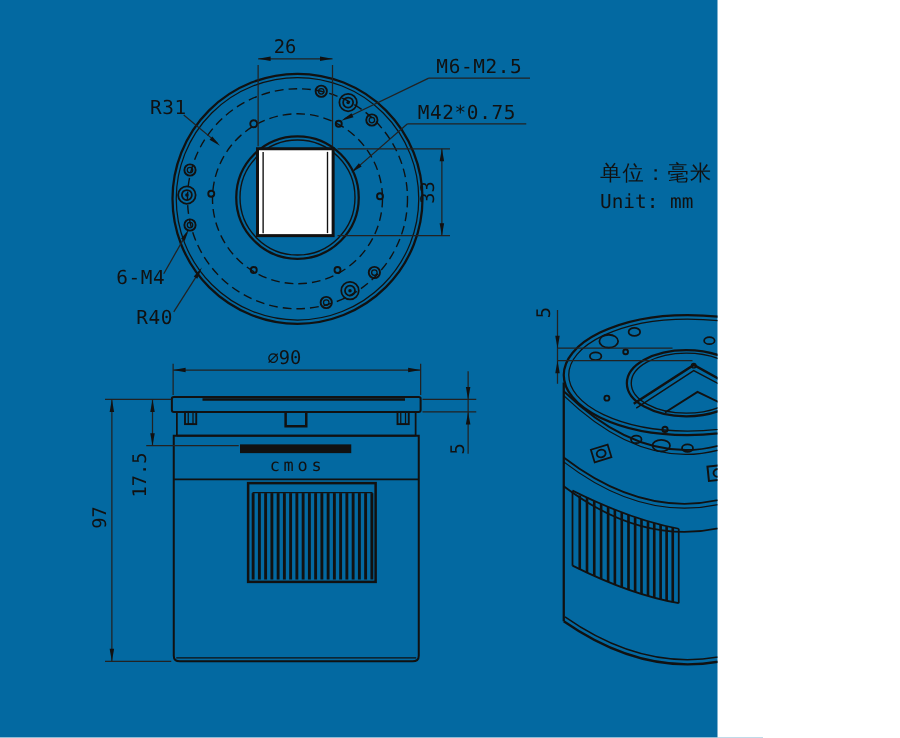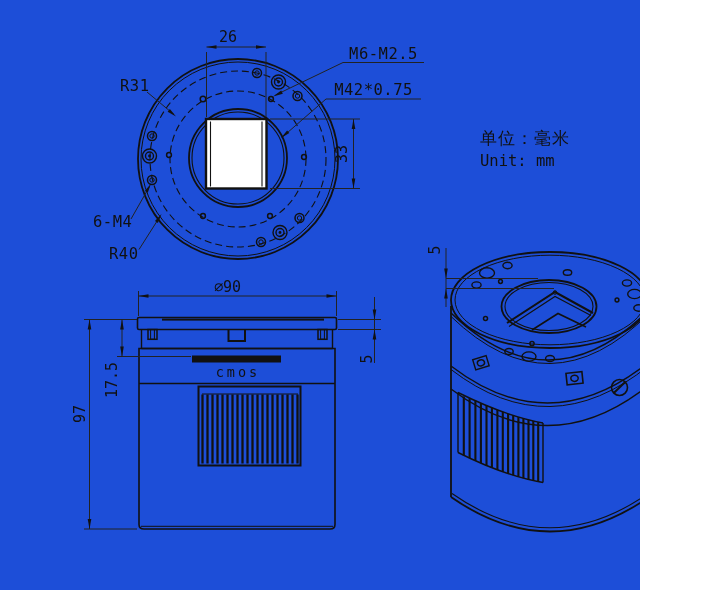--- a/index.html
+++ b/index.html
@@ -1,16 +1,16 @@
 <!DOCTYPE html>
 <html><head>
 <meta charset="utf-8">
 <style>
   html,body{margin:0;padding:0;background:#fff;}
-  #canvas{position:relative;width:640px;height:590px;background:#1d4ed8;overflow:hidden;
+  #canvas{position:relative;width:574px;height:590px;background:#0369a1;overflow:hidden;
           font-family:"DejaVu Sans Mono","Liberation Mono",monospace;}
   svg{position:absolute;left:0;top:0;}
   svg text{font-family:"DejaVu Sans Mono","Liberation Mono",monospace;fill:#111;}
   .ln{stroke:#111;fill:none;stroke-width:1.5;}
   .w18{stroke-width:1.8}.w16{stroke-width:1.6}.w14{stroke-width:1.4}
   .w11{stroke-width:1.1}.w10{stroke-width:1}.w20{stroke-width:2}
   .dash{stroke:#111;fill:none;stroke-width:1.1;stroke-dasharray:7 4;}
   .dim{stroke:#222;fill:none;stroke-width:1;}
   .arr{fill:#111;stroke:none;}
   .dimtxt{font-size:15px;}

